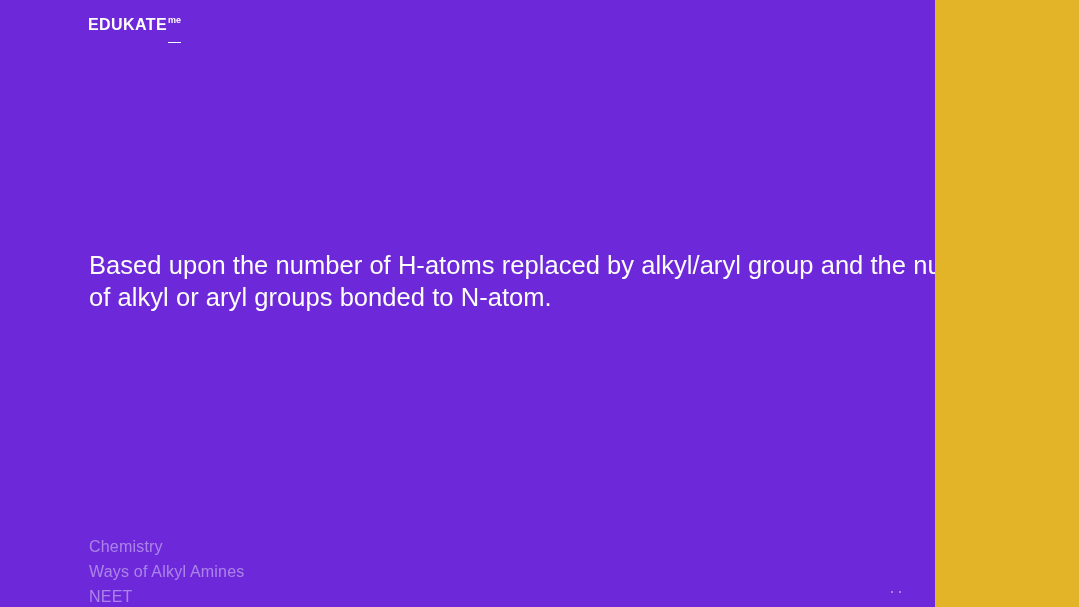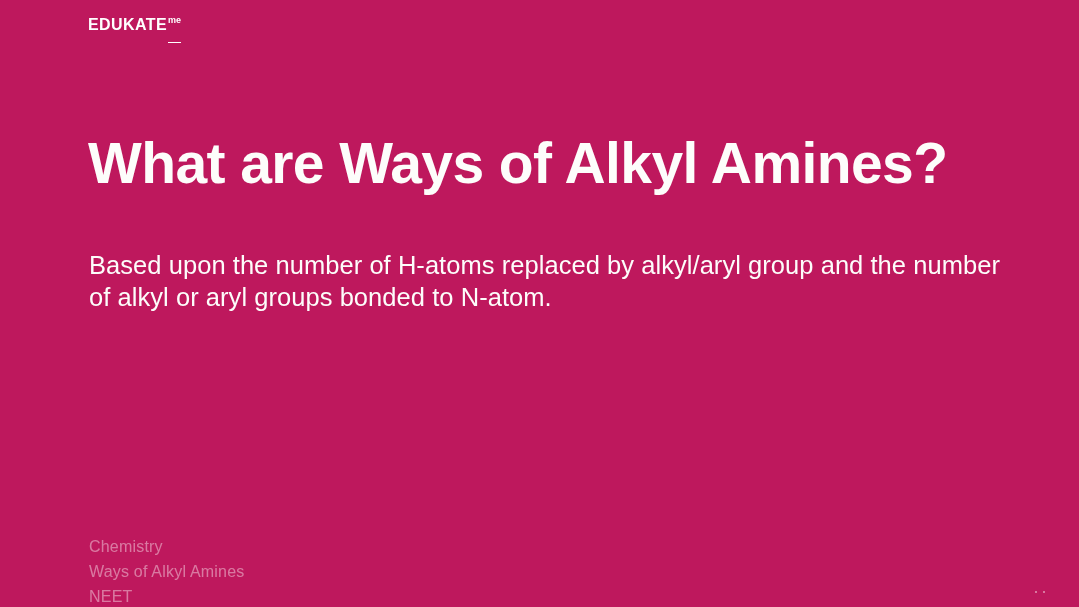--- a/index.html
+++ b/index.html
@@ -9,23 +9,23 @@
   body {
     width: 1079px;
     height: 607px;
     overflow: hidden;
     font-family: "Liberation Sans", sans-serif;
     background: #e3b427;
   }
 
   .slide {
     position: relative;
-    width: 1079px;
+    width: 935px;
     height: 607px;
-    background: #be185d;
+    background: #6d28d9;
     overflow: hidden;
   }
 
   
   .logo {
     position: absolute;
     left: 88px;
     top: 17px;
     display: flex;
     align-items: flex-start;
@@ -117,21 +117,20 @@
 </head>
 <body>
 
 <div class="slide">
 
   <div class="logo">
     <span class="logo-word">EDUKATE</span>
     <span class="logo-sup">me</span>
   </div>
 
-  <h1 class="title">What are Ways of Alkyl Amines?</h1>
 
   <p class="body-text">Based upon the number of H-atoms replaced by alkyl/aryl group and the number of alkyl or aryl groups bonded to N-atom.</p>
 
   <div class="footer">
     <span class="footer-line">Chemistry</span>
     <span class="footer-line">Ways of Alkyl Amines</span>
     <span class="footer-line">NEET</span>
   </div>
 
   <div class="page-marker">

